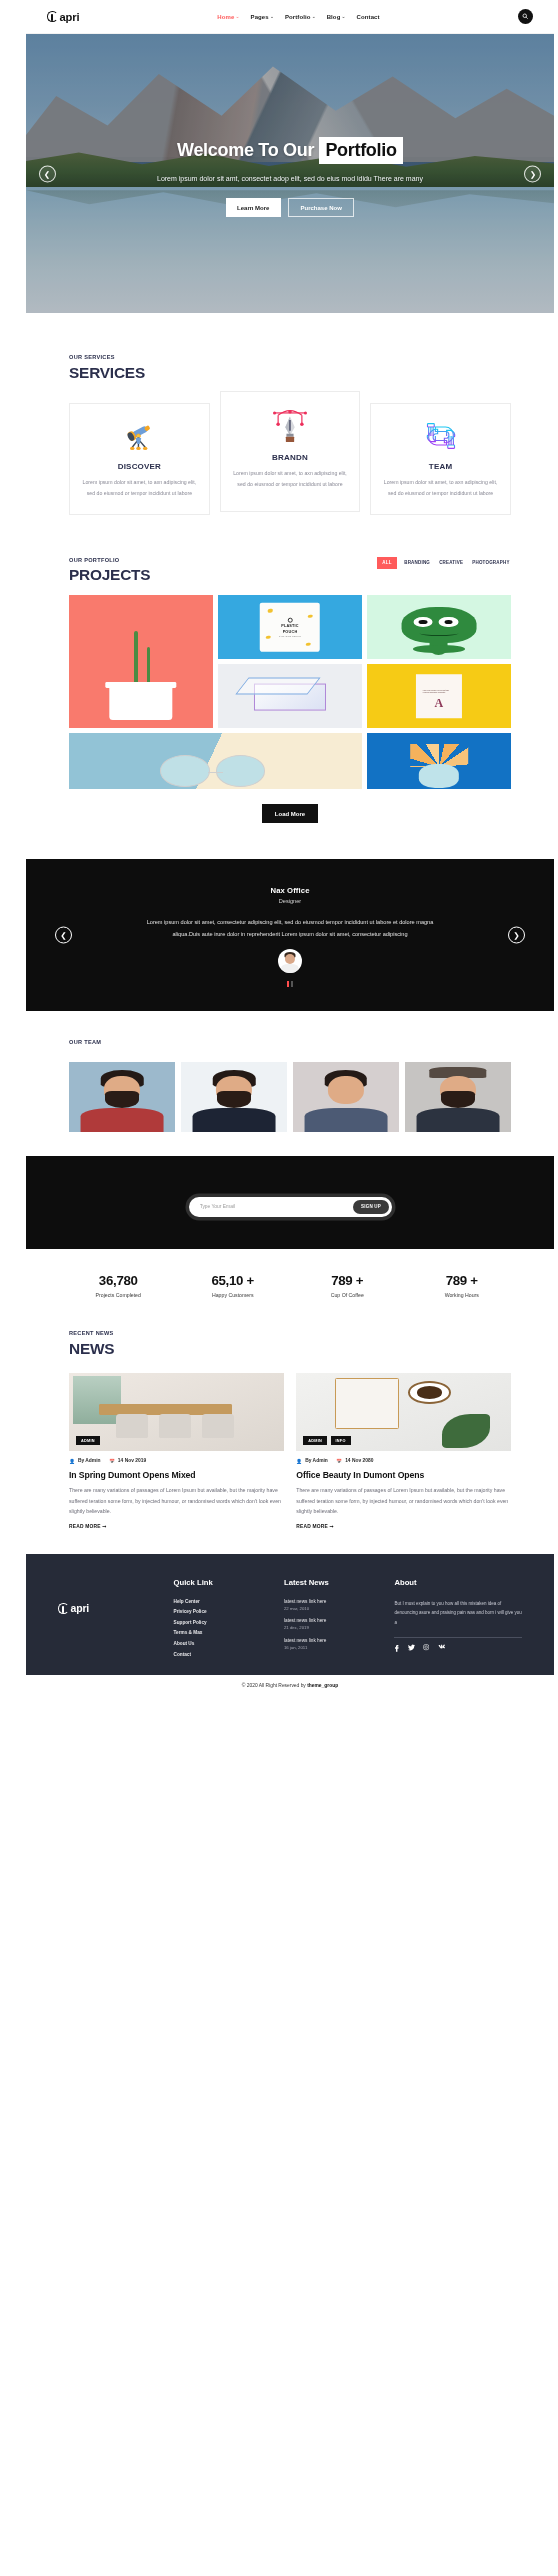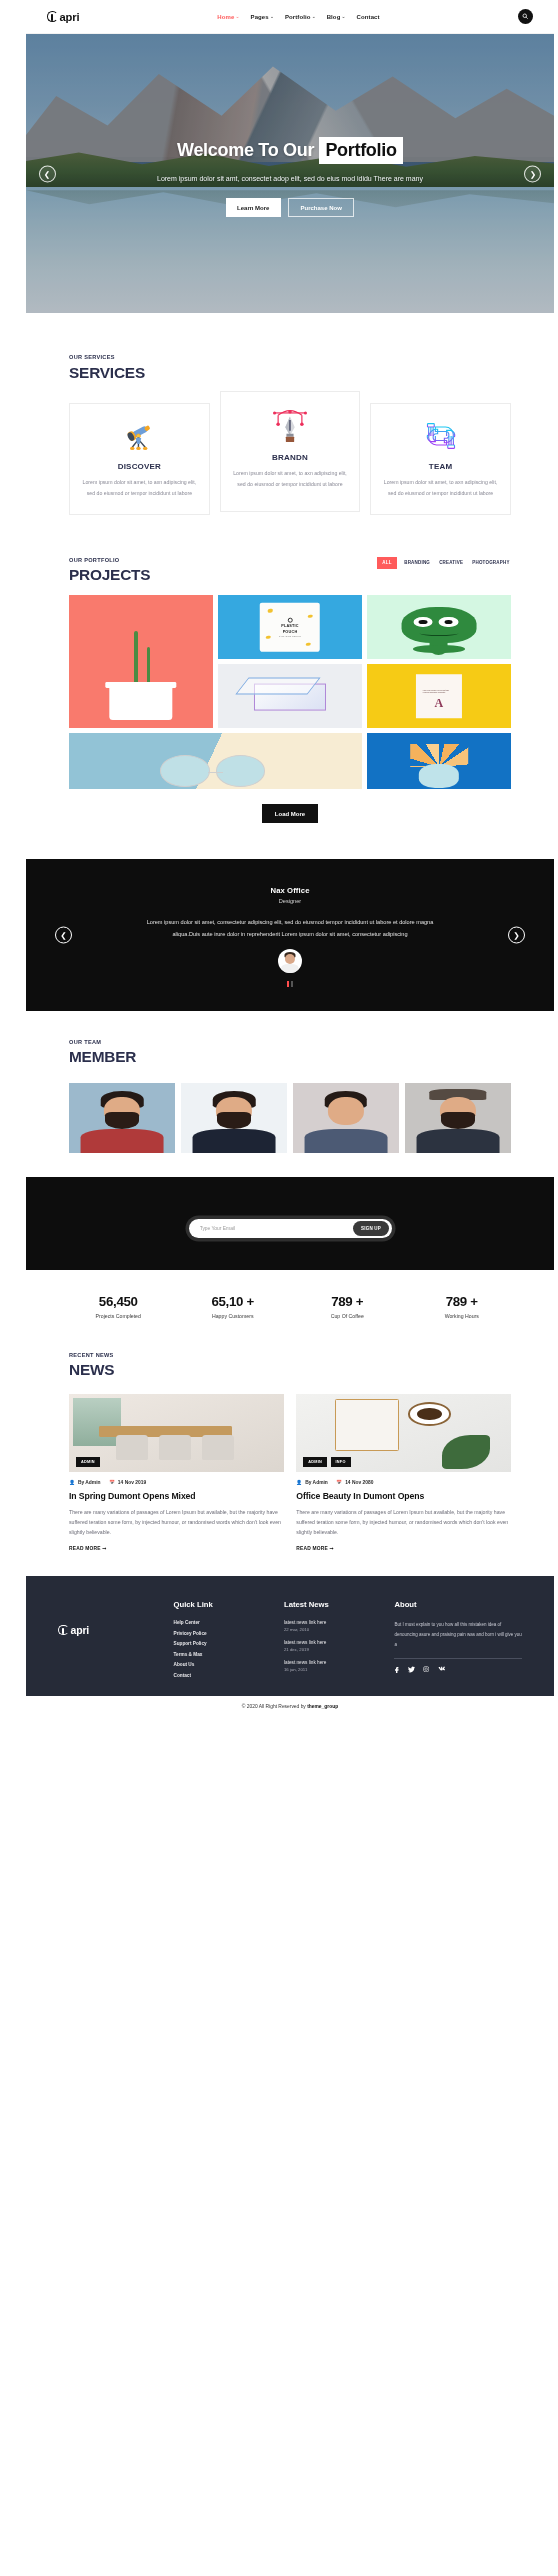--- a/index.html
+++ b/index.html
@@ -618,21 +618,20 @@
       <div class="av-body"></div>
     </div>
     <div class="dots">
       <div class="dot active"></div>
       <div class="dot"></div>
     </div>
   </div>
 
   <div class="sec team">
     <div class="eyebrow">OUR TEAM</div>
-    <div class="sec-title">MEMBER</div>
     <div class="team-grid">
       <div class="member m1">
         <div class="m-hair"></div>
           <div class="m-head"></div>
           <div class="m-beard"></div>
           <div class="m-body"></div>
       </div>
       <div class="member m2">
         <div class="m-hair"></div>
           <div class="m-head"></div>
@@ -655,21 +654,21 @@
 
   <div class="newsletter">
     <div class="nl-form">
       <input class="nl-input" type="text" placeholder="Type Your Email" style="">
       <button class="nl-submit">SIGN UP</button>
     </div>
   </div>
 
   <div class="counters">
     <div>
-      <div class="cnt-num">56,450</div>
+      <div class="cnt-num">36,780</div>
       <div class="cnt-lbl">Projects Completed</div>
     </div>
     <div>
       <div class="cnt-num">65,10 +</div>
       <div class="cnt-lbl">Happy Customers</div>
     </div>
     <div>
       <div class="cnt-num">789 +</div>
       <div class="cnt-lbl">Cup Of Coffee</div>
     </div>

